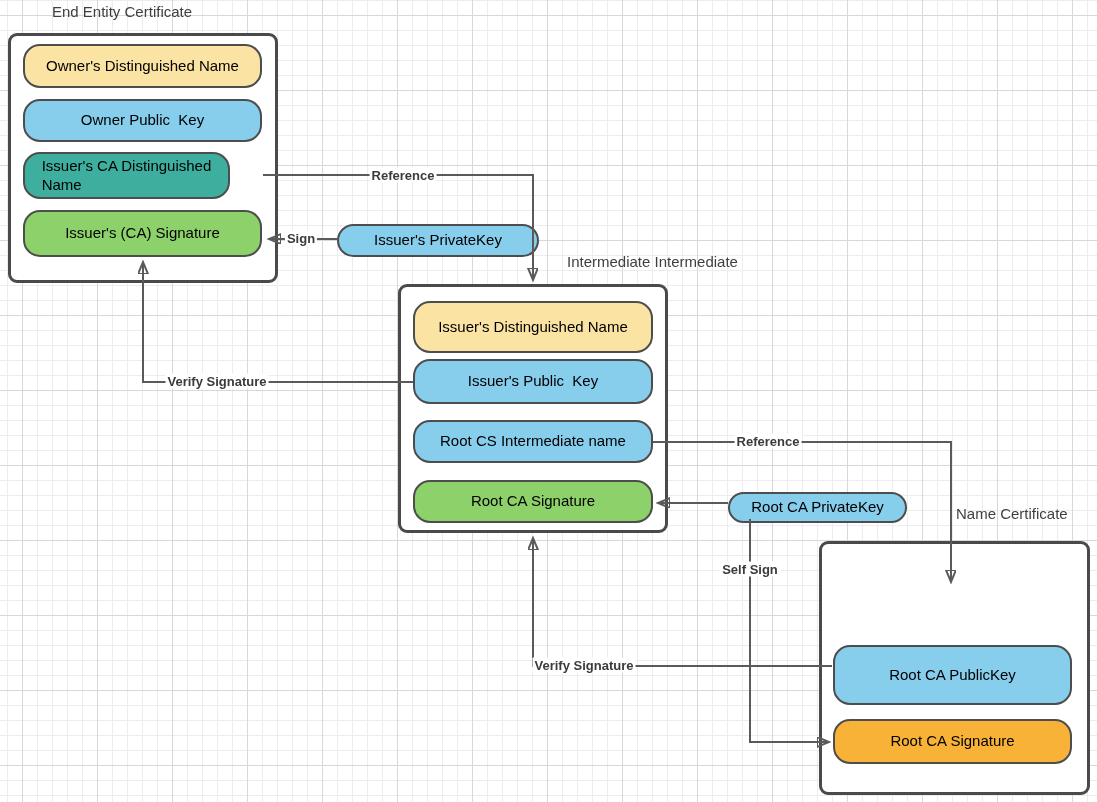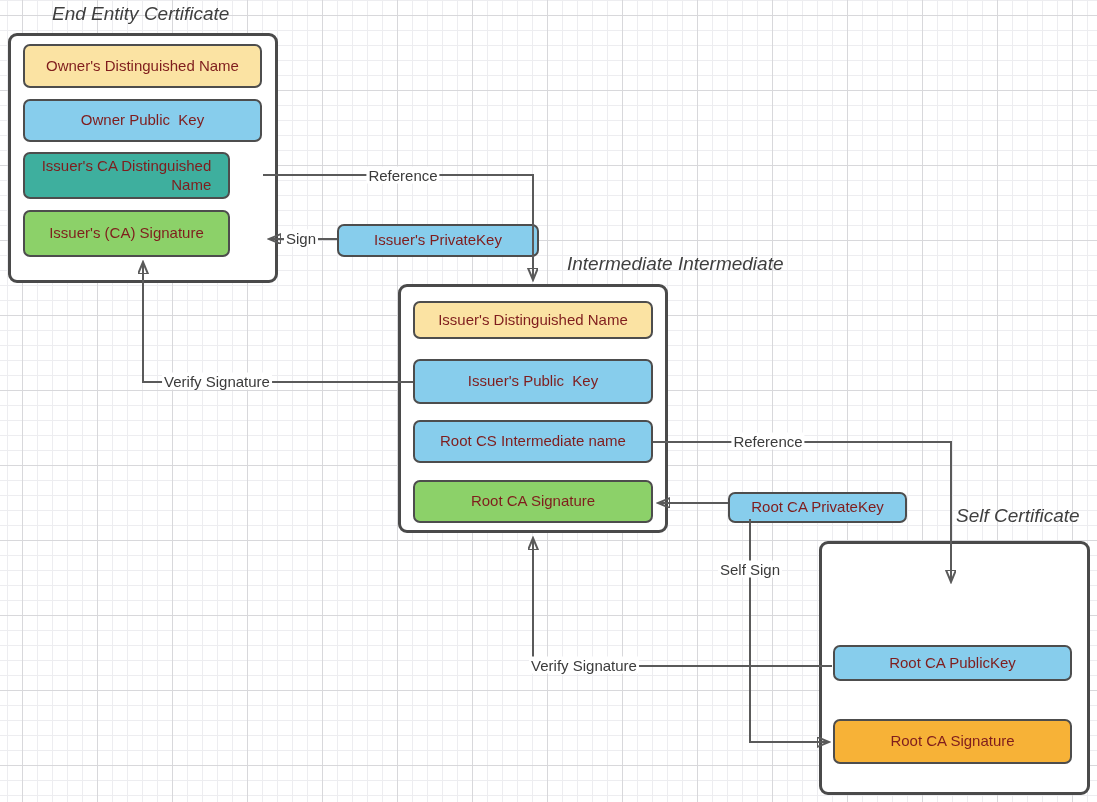--- a/index.html
+++ b/index.html
@@ -21,57 +21,56 @@
   .group {
     position: absolute;
     background: #ffffff;
     border: 3px solid #4a4a4a;
     border-radius: 9px;
     box-sizing: border-box;
     z-index: 1;
   }
   .group-title {
     position: absolute;
-    font-size: 19px;
+    font-size: 15px;
     color: #3f3f3f;
     white-space: nowrap;
     z-index: 3;
-    font-style: italic;
   }
   .node {
     position: absolute;
     border: 2px solid #4d4d4d;
-    border-radius: 7px;
+    border-radius: 17px;
     box-sizing: border-box;
     display: flex;
     align-items: center;
     justify-content: center;
-    text-align: right;
+    text-align: left;
     font-size: 15px;
     line-height: 1.25;
-    color: #7f1d1d;
+    color: #000000;
     white-space: pre-wrap;
     z-index: 2;
   }
   .wires {
     position: absolute;
     left: 0; top: 0;
     z-index: 5;
     pointer-events: none;
   }
   .wires path {
     fill: none;
     stroke: #5a5a5a;
     stroke-width: 2;
   }
   .edge-label {
     position: absolute;
     transform: translate(-50%, -50%);
-    font-size: 15px;
-    font-weight: normal;
+    font-size: 13px;
+    font-weight: bold;
     color: #3b3b3b;
     background: #ffffff;
     padding: 0 2px;
     white-space: nowrap;
     z-index: 6;
   }
 </style>
 </head>
 <body>
 
@@ -91,36 +90,36 @@
     <path d="M750 519 V742 H828" marker-end="url(#arw)"></path>
     <path d="M832 666 H533 V539" marker-end="url(#arw)"></path>
   </svg>
 
   <div class="group-title" style="left:52px;top:3px">End Entity Certificate</div>
   <div class="group" style="left:8px;top:33px;width:270px;height:250px"></div>
   <div class="node" style="left: 23px; top: 44px; width: 239px; height: 44px; background-color: rgb(251, 227, 163);">Owner's Distinguished Name</div>
   <div class="node" style="left: 23px; top: 99px; width: 239px; height: 43px; background-color: rgb(135, 205, 236);">Owner Public  Key</div>
   <div class="node" style="left: 23px; top: 152px; width: 207px; height: 47px; background-color: rgb(62, 175, 158);">Issuer's CA Distinguished
 Name</div>
-  <div class="node" style="left: 23px; top: 210px; width: 207px; height: 47px; background-color: rgb(140, 209, 105);">Issuer's (CA) Signature</div>
+  <div class="node" style="left: 23px; top: 210px; width: 239px; height: 47px; background-color: rgb(140, 209, 105);">Issuer's (CA) Signature</div>
 
   <div class="node" style="left: 337px; top: 224px; width: 202px; height: 33px; background-color: rgb(135, 205, 236);">Issuer's PrivateKey</div>
 
   <div class="group-title" style="left:567px;top:253px">Intermediate Intermediate</div>
   <div class="group" style="left:398px;top:284px;width:270px;height:249px"></div>
-  <div class="node" style="left: 413px; top: 301px; width: 240px; height: 38px; background-color: rgb(251, 227, 163);">Issuer's Distinguished Name</div>
+  <div class="node" style="left: 413px; top: 301px; width: 240px; height: 52px; background-color: rgb(251, 227, 163);">Issuer's Distinguished Name</div>
   <div class="node" style="left: 413px; top: 359px; width: 240px; height: 45px; background-color: rgb(135, 205, 236);">Issuer's Public  Key</div>
   <div class="node" style="left: 413px; top: 420px; width: 240px; height: 43px; background-color: rgb(135, 205, 236);">Root CS Intermediate name</div>
   <div class="node" style="left: 413px; top: 480px; width: 240px; height: 43px; background-color: rgb(140, 209, 105);">Root CA Signature</div>
 
   <div class="node" style="left: 728px; top: 492px; width: 179px; height: 31px; background-color: rgb(135, 205, 236);">Root CA PrivateKey</div>
 
-  <div class="group-title" style="left:956px;top:505px">Self Certificate</div>
+  <div class="group-title" style="left:956px;top:505px">Name Certificate</div>
   <div class="group" style="left:819px;top:541px;width:271px;height:254px"></div>
-  <div class="node" style="left: 833px; top: 645px; width: 239px; height: 36px; background-color: rgb(135, 205, 236);">Root CA PublicKey</div>
+  <div class="node" style="left: 833px; top: 645px; width: 239px; height: 60px; background-color: rgb(135, 205, 236);">Root CA PublicKey</div>
   <div class="node" style="left: 833px; top: 719px; width: 239px; height: 45px; background-color: rgb(247, 178, 55);">Root CA Signature</div>
 
   <div class="edge-label" style="left:403px;top:175px">Reference</div>
   <div class="edge-label" style="left:301px;top:238px">Sign</div>
   <div class="edge-label" style="left:217px;top:381px">Verify Signature</div>
   <div class="edge-label" style="left:768px;top:441px">Reference</div>
   <div class="edge-label" style="left:750px;top:569px">Self Sign</div>
   <div class="edge-label" style="left:584px;top:665px">Verify Signature</div>
 
 </div>

